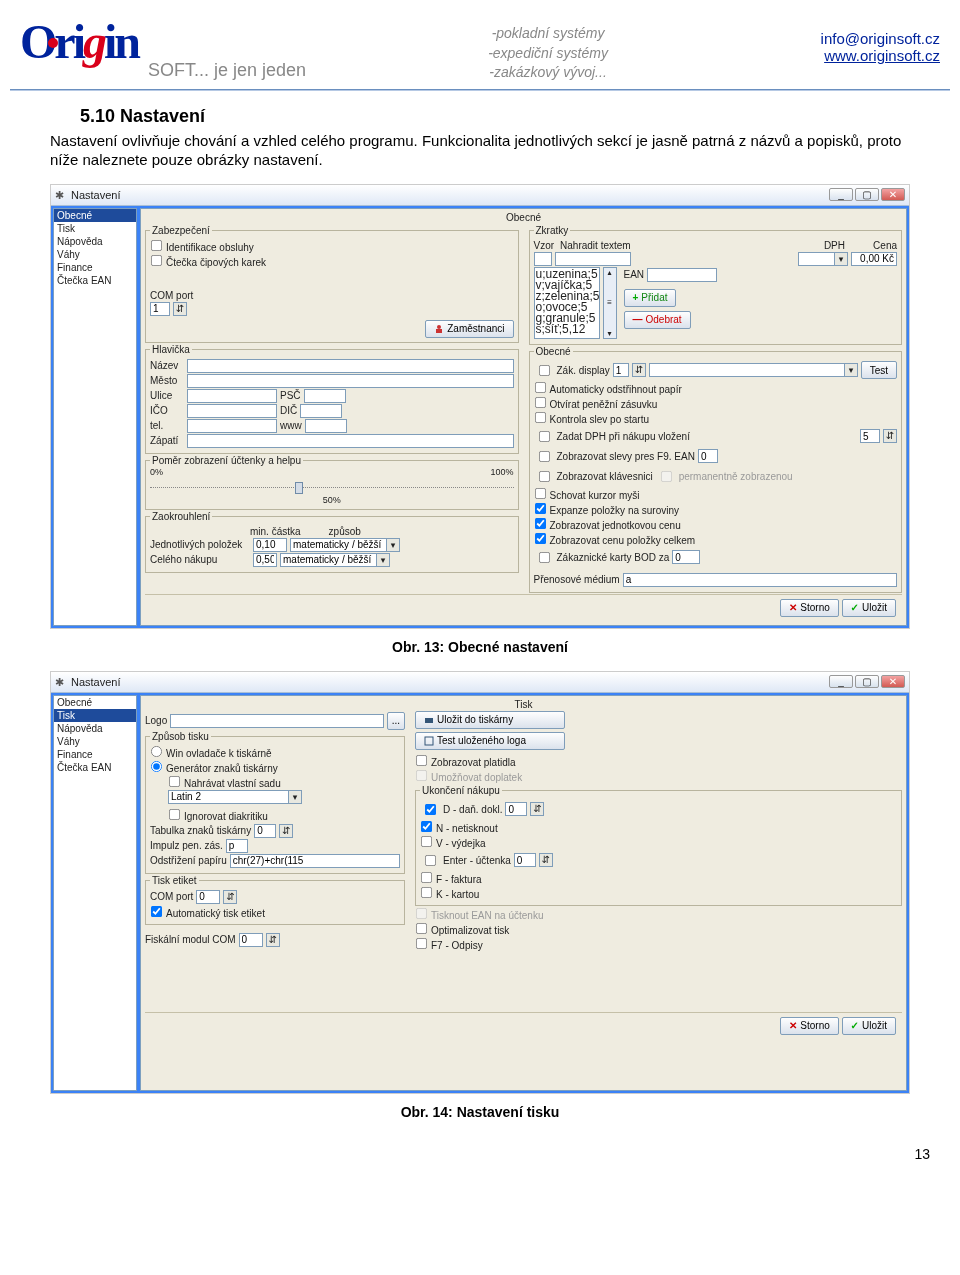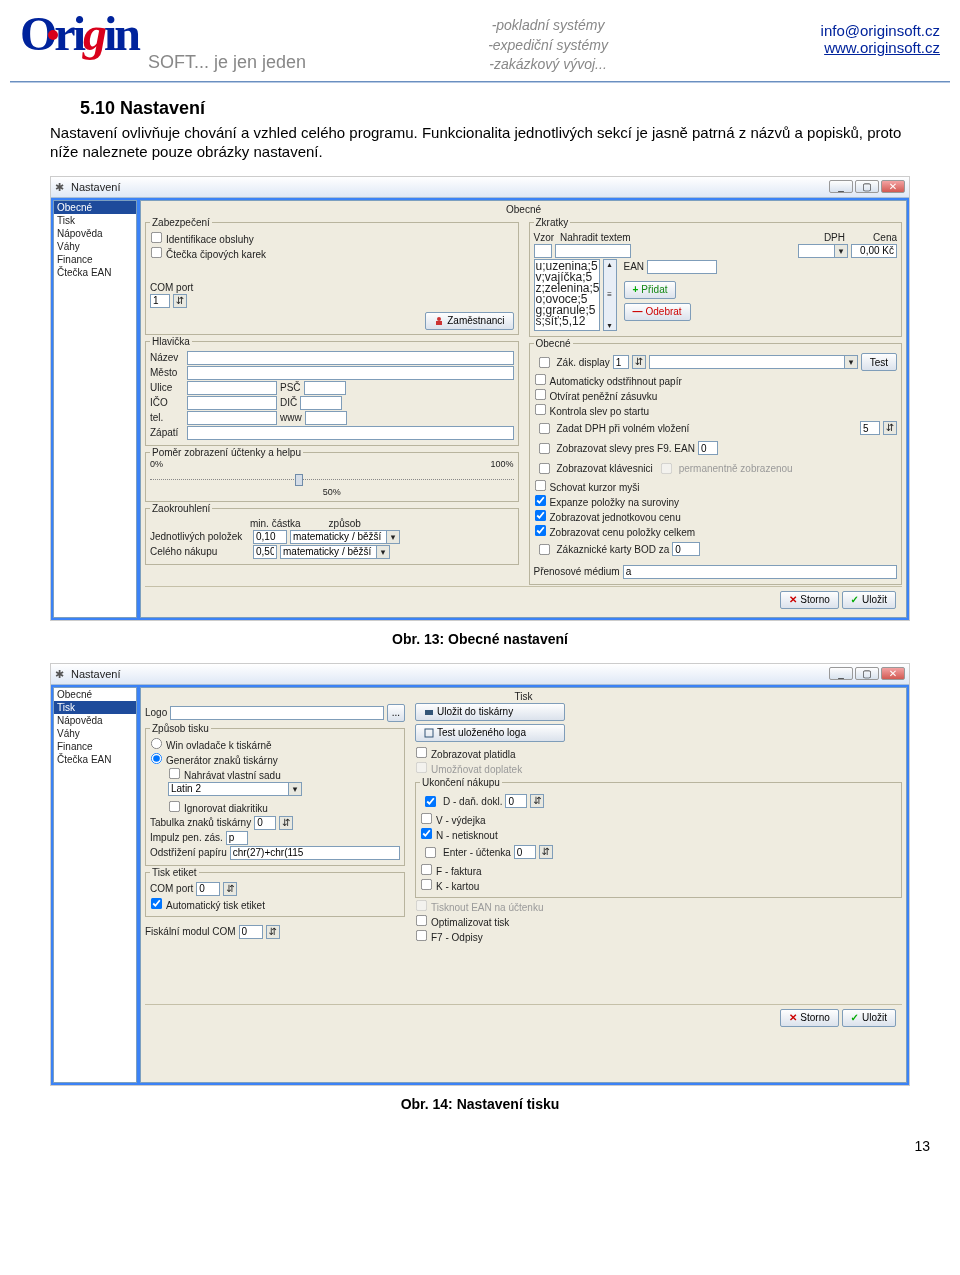--- a/index.html
+++ b/index.html
@@ -1,17 +1,17 @@
 <!DOCTYPE html>
 <html><head>
 <meta charset="utf-8">
 <style>
   * { box-sizing: border-box; }
   body { margin:0; font-family: Arial, sans-serif; background:#fff; color:#000; }
-  .page { width:960px; margin:0 auto; padding:0 0 30px 0; }
+  .page { width:960px; margin:8px auto; padding:0 0 30px 0; }
 
   
   .header-wrap { padding:10px 20px 0 20px; }
   .header { display:flex; align-items:flex-start; }
   .logo-block { flex:0 0 auto; }
   .origin { font-weight:bold; font-size:48px; color:#00239c; letter-spacing:-3px; font-family:Georgia,serif; position:relative; line-height:1;}
   .origin .dot-o { position:relative; display:inline-block; }
   .red-dot { position:absolute; width:10px;height:10px; border-radius:50%; background:#d9001b; top:20px; left:28px;}
   .soft-sub { color:#888; font-size:18px; font-family:Arial; margin-top:-6px; margin-left:128px;}
   .header-center { flex:1; text-align:center; color:#888; font-size:14px; font-style:italic; line-height:1.4; padding-top:6px;}
@@ -296,21 +296,21 @@
                     </div>
                   <button class="btn">
                       <span>Test</span>
                     </button>
                 </div>
                 <label class="cb"><input type="checkbox" style=""><span>Automaticky odstřihnout papír</span></label>
                 <label class="cb"><input type="checkbox" style=""><span>Otvírat peněžní zásuvku</span></label>
                 <label class="cb"><input type="checkbox" style=""><span>Kontrola slev po startu</span></label>
                 <div class="row">
                   <input type="checkbox" style="transform: scale(0.85);">
-                  <span>Zadat DPH při volném vložení</span>
+                  <span>Zadat DPH při nákupu vložení</span>
                   <input class="tin" style="width: 20px; margin-left: auto;" value="5">
                   <span class="icn">⇵</span>
                 </div>
                 <div class="row">
                   <input type="checkbox" style="transform: scale(0.85);">
                   <span>Zobrazovat slevy pres F9. EAN</span>
                   <input class="tin" style="width: 20px;" value="0">
                 </div>
                 <div class="row">
                   <input type="checkbox" style="transform: scale(0.85);">
@@ -441,22 +441,22 @@
               <label class="cb grey-disabled"><input type="checkbox" disabled="" style=""><span>Umožňovat doplatek</span></label>
 
               <fieldset class="group">
                 <legend>Ukončení nákupu</legend>
                 <div class="row">
                   <input type="checkbox" checked="" style="transform: scale(0.85);">
                   <span>D - daň. dokl.</span>
                   <input class="tin" style="width: 22px;" value="0">
                   <span class="icn">⇵</span>
                 </div>
+                <label class="cb"><input type="checkbox" checked="" style=""><span>N - netisknout</span></label>
                 <label class="cb"><input type="checkbox" style=""><span>V - výdejka</span></label>
-                <label class="cb"><input type="checkbox" checked="" style=""><span>N - netisknout</span></label>
                 <div class="row">
                   <input type="checkbox" style="transform: scale(0.85);">
                   <span>Enter - účtenka</span>
                   <input class="tin" style="width: 22px;" value="0">
                   <span class="icn">⇵</span>
                 </div>
                 <label class="cb"><input type="checkbox" style=""><span>F - faktura</span></label>
                 <label class="cb"><input type="checkbox" style=""><span>K - kartou</span></label>
               </fieldset>
 

